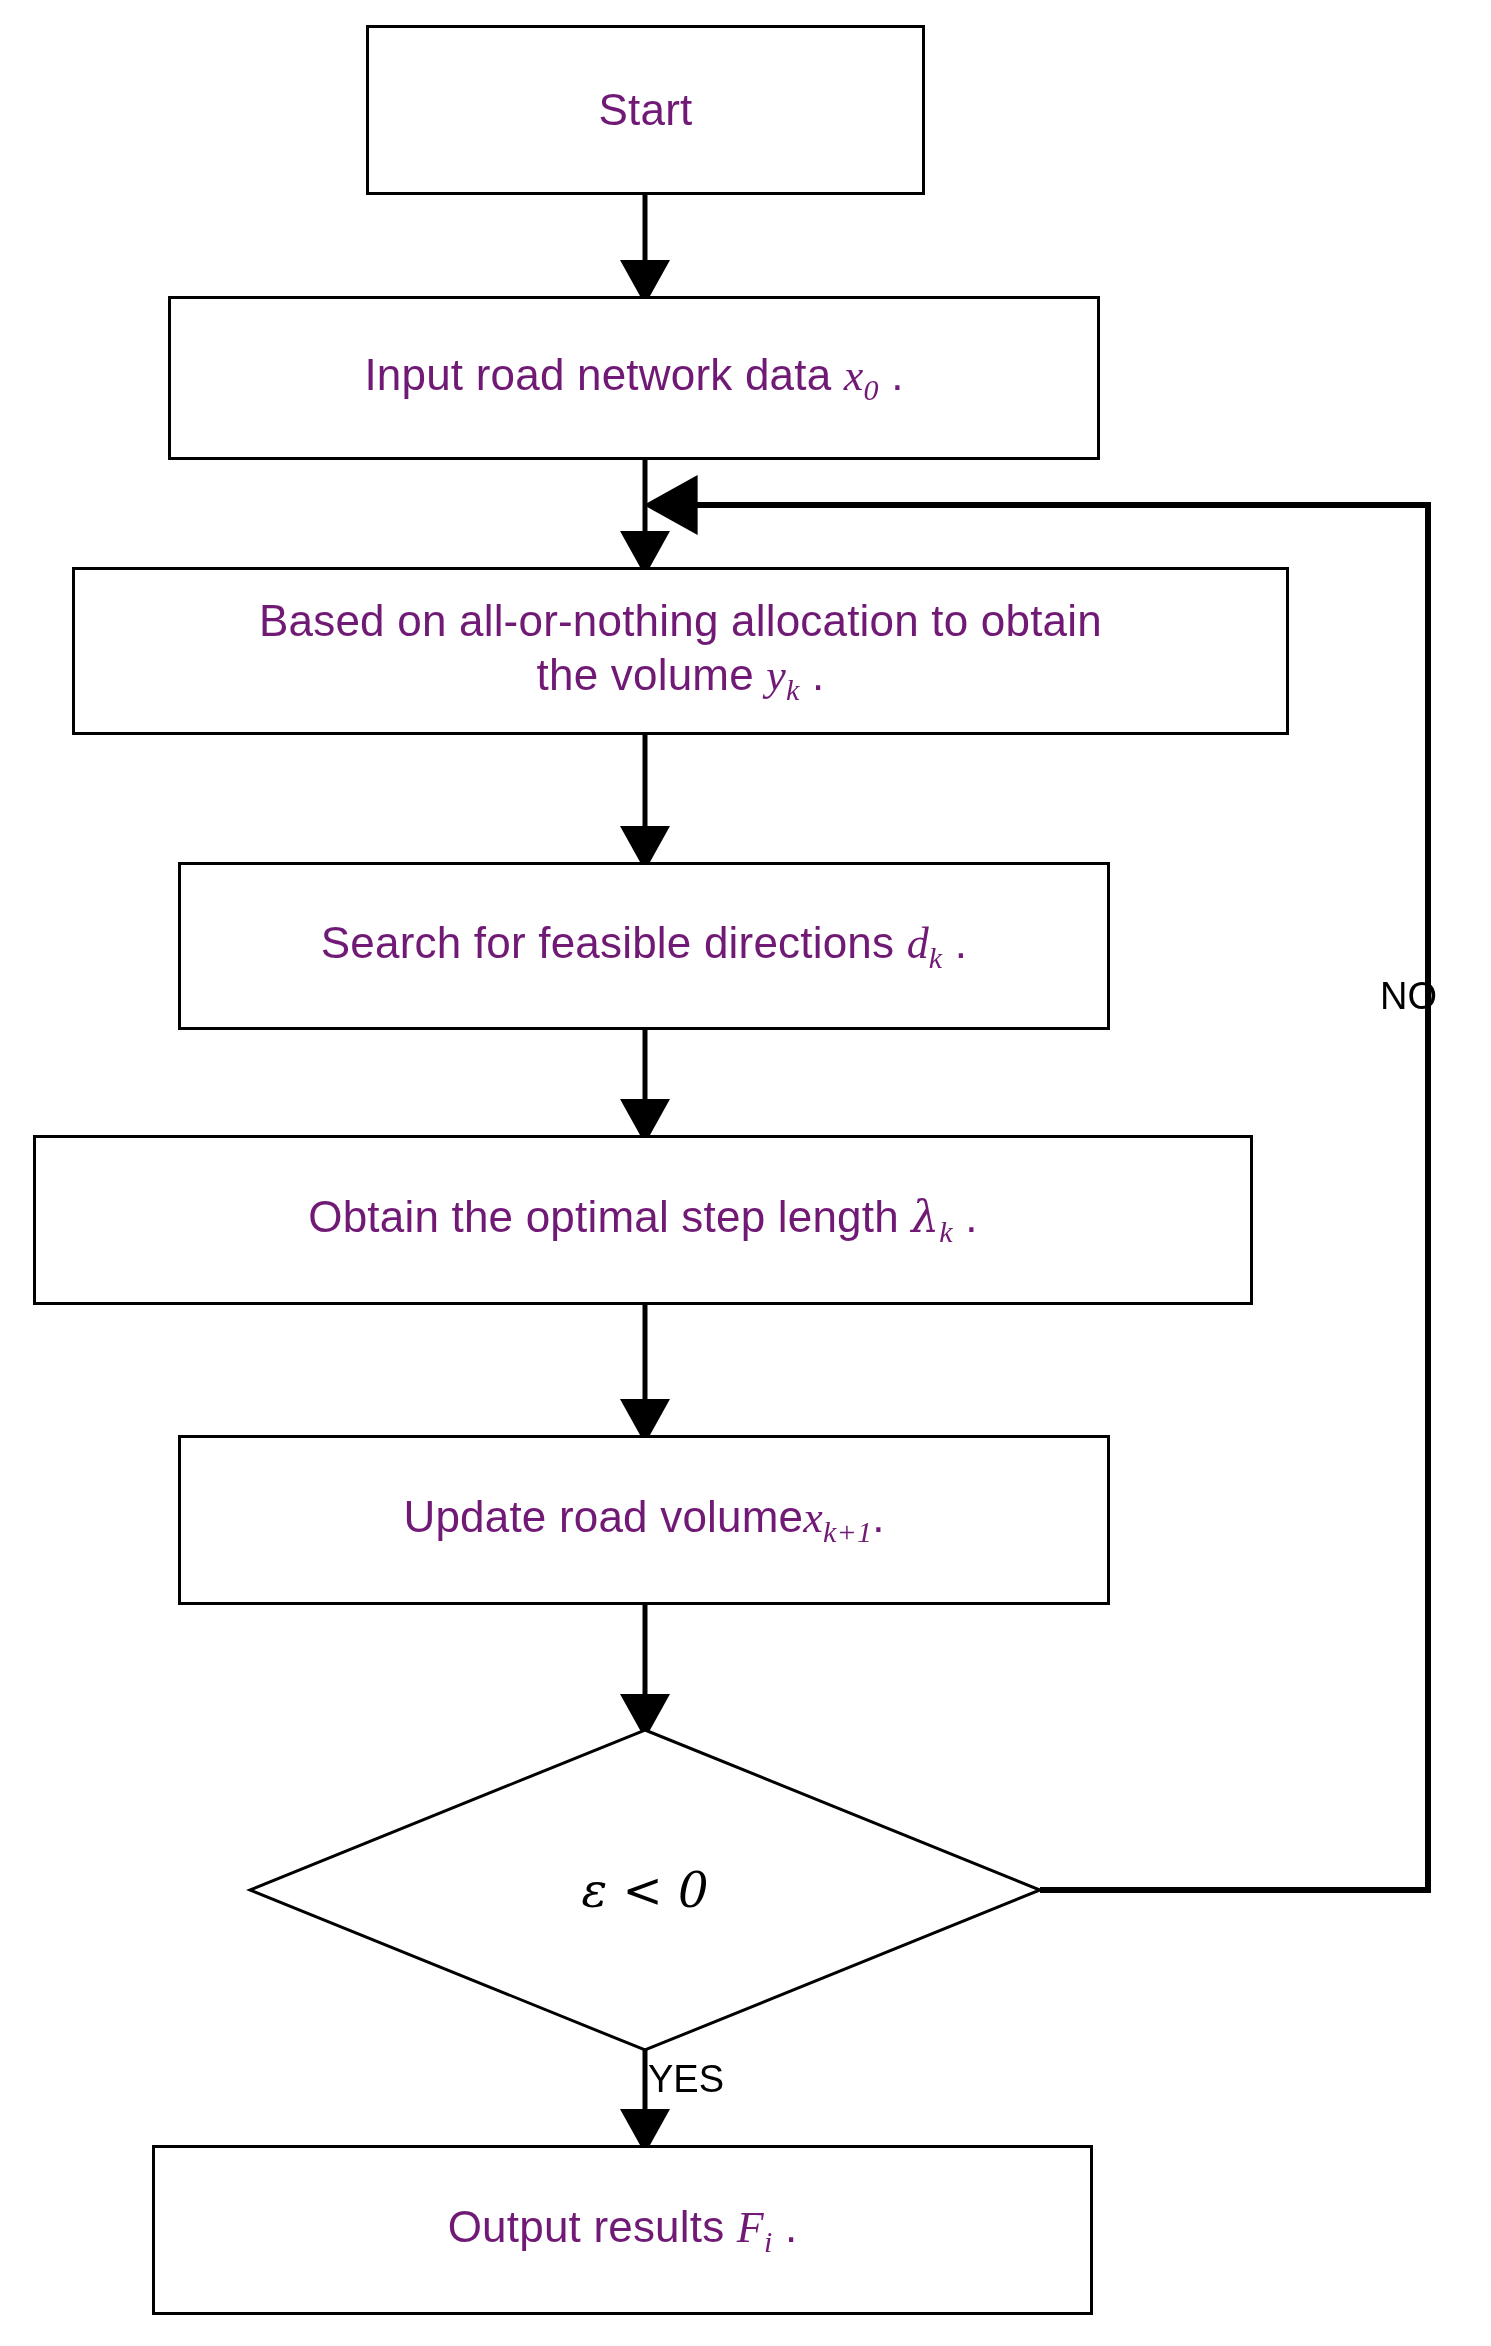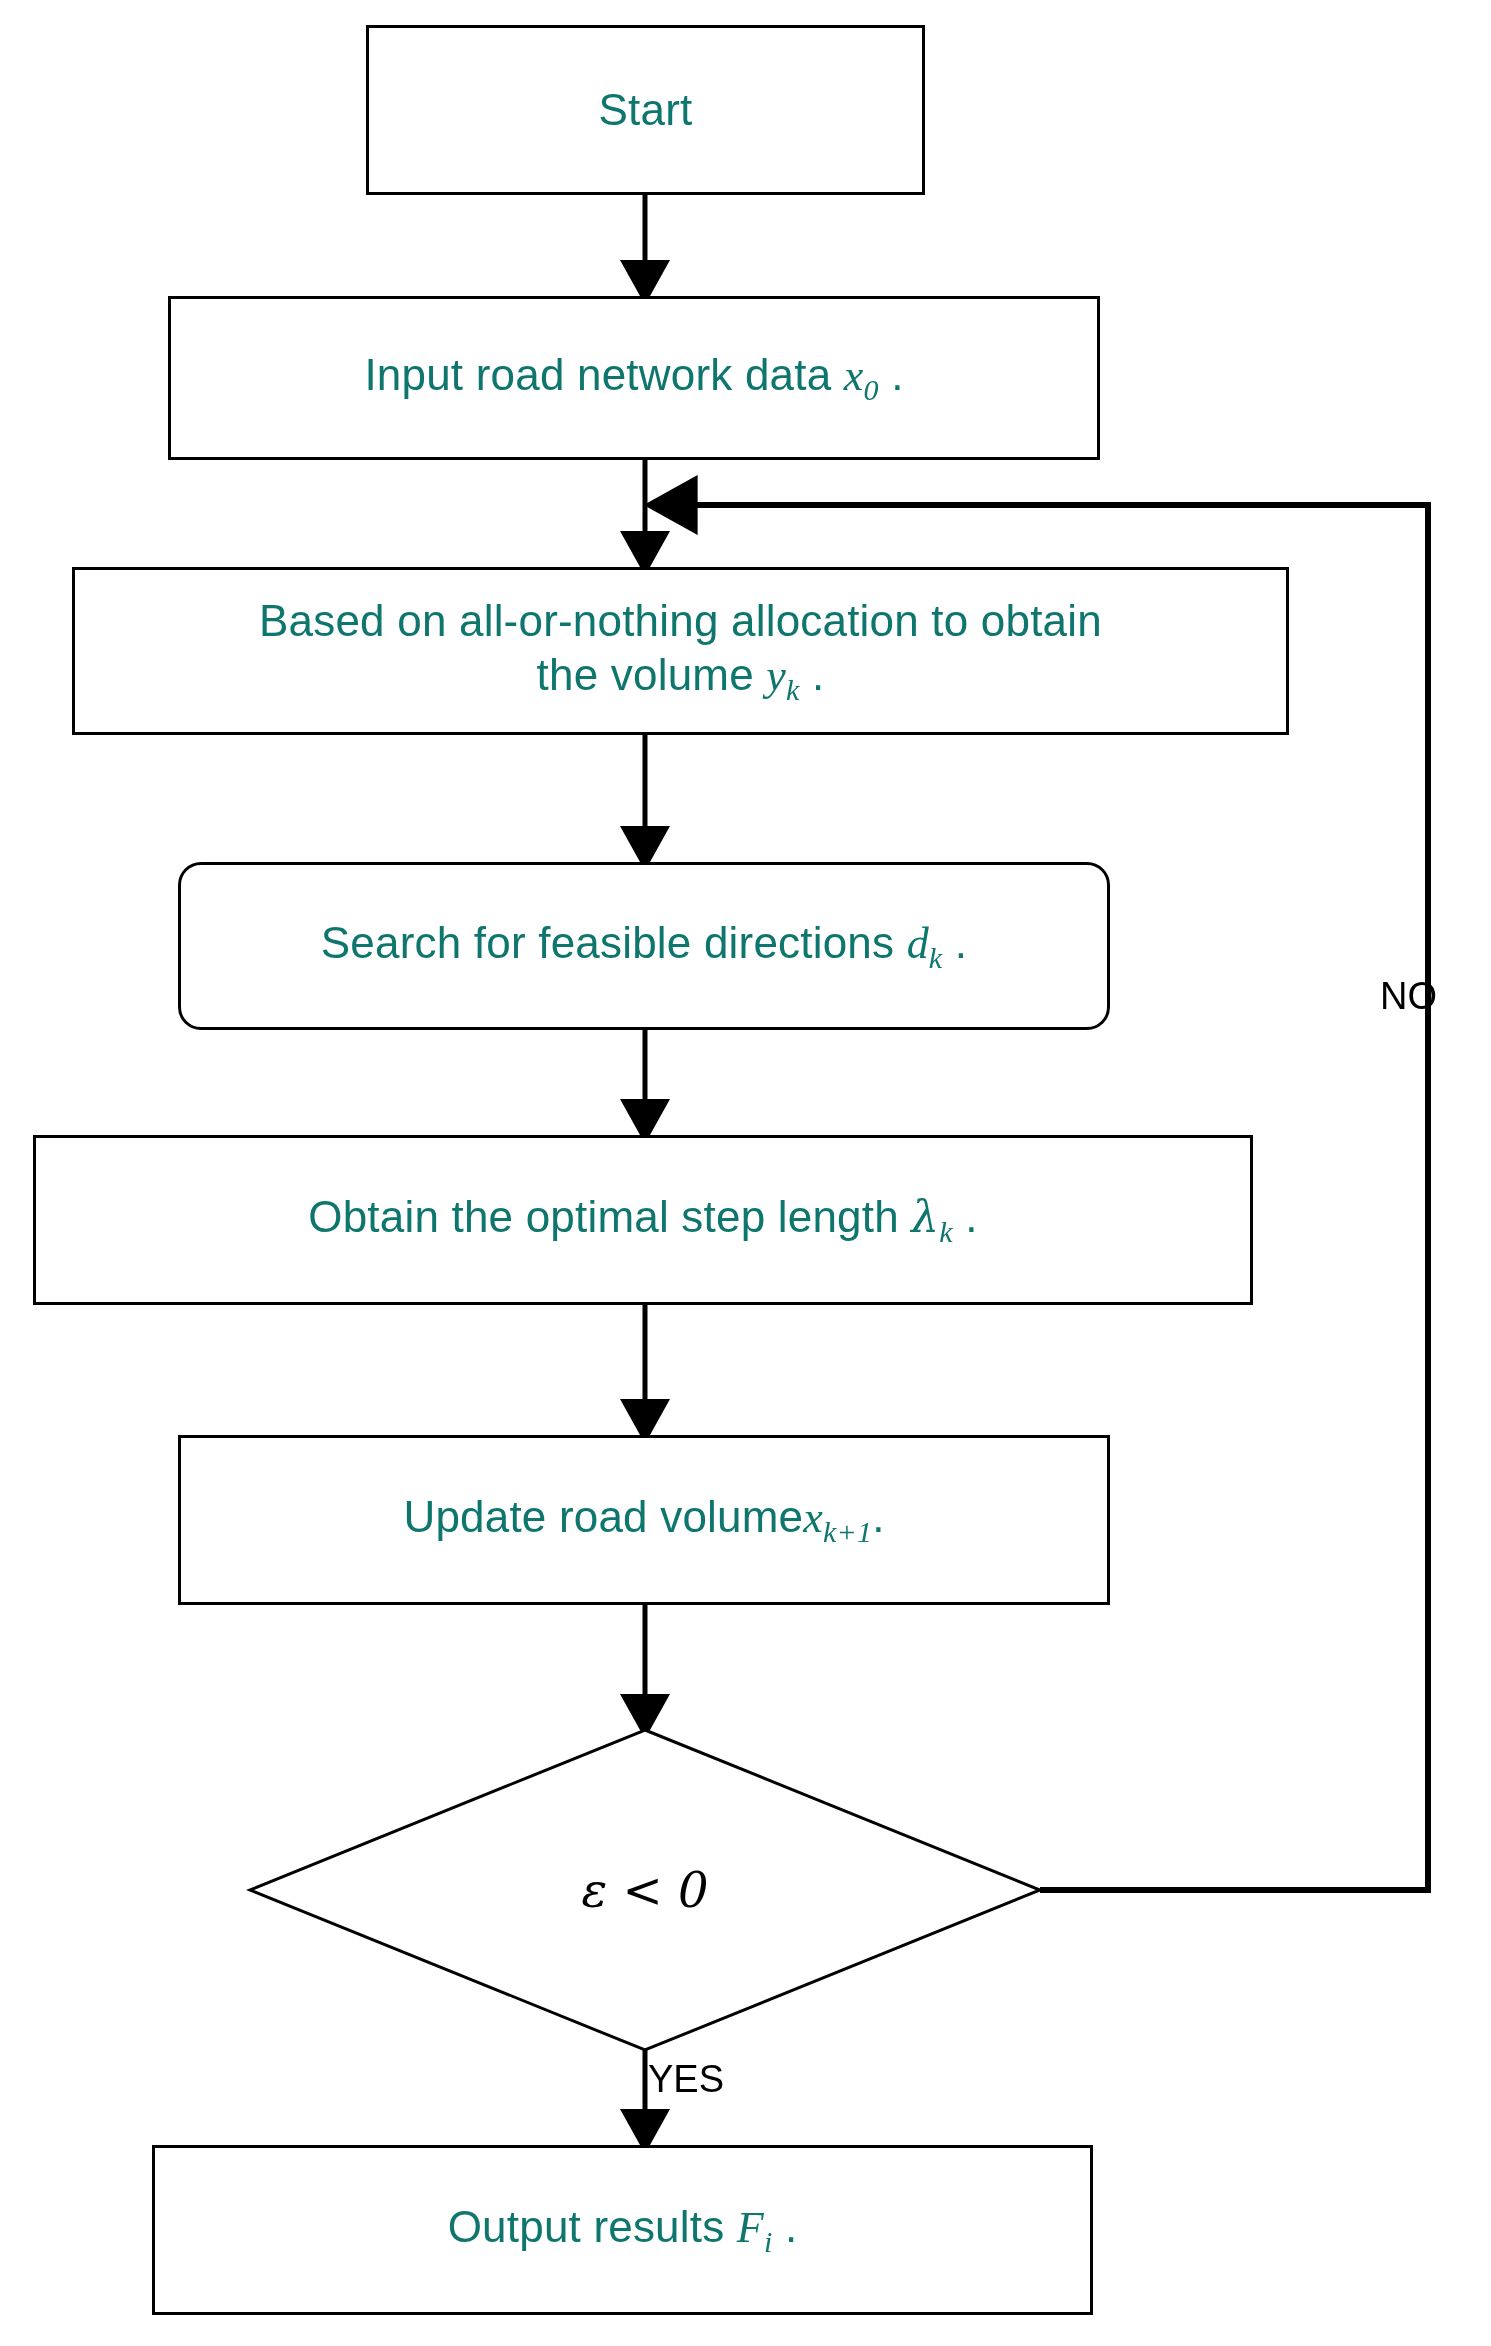--- a/index.html
+++ b/index.html
@@ -1,20 +1,20 @@
 <!DOCTYPE html>
 <html><head>
 <meta charset="utf-8">
 <style>
   html,body{margin:0;padding:0;background:#fff;}
   body{width:1491px;height:2346px;font-family:"Liberation Sans",sans-serif;}
   #stage{position:relative;width:1491px;height:2346px;background:#ffffff;overflow:hidden;}
   .node{position:absolute;box-sizing:border-box;border:3px solid #000;background:#fff;
         display:flex;align-items:center;justify-content:center;text-align:center;}
-  .node .lbl{font-size:44px;line-height:1.22;color:#0f766e;letter-spacing:.2px;padding:0 10px;}
+  .node .lbl{font-size:44px;line-height:1.22;color:#701a75;letter-spacing:.2px;padding:0 10px;}
   .node .lbl .sub{font-size:30px;vertical-align:-0.32em;font-family:"Liberation Serif",serif;font-style:italic;}
   .node .lbl .mv{font-family:"Liberation Serif",serif;font-style:italic;}
   .node .lbl .gk{font-family:"DejaVu Serif",serif;font-style:italic;}
   .edge-label{position:absolute;font-size:38px;color:#000;white-space:nowrap;}
   svg.wires{position:absolute;left:0;top:0;width:1491px;height:2346px;overflow:visible;}
   .diamond-text{position:absolute;font-size:48px;color:#000;text-align:center;
                 font-family:"DejaVu Serif",serif;font-style:italic;}
 </style>
 </head>
 <body>
@@ -52,21 +52,21 @@
   </div>
 
   <div class="node" style="left:168px;top:296px;width:932px;height:164px;">
     <span class="lbl">Input road network data&nbsp;<span class="mv">x</span><span class="sub">0</span>&nbsp;.</span>
   </div>
 
   <div class="node" style="left:36px;top:567px;width:1217px;height:168px;margin-left:36px;">
     <span class="lbl">Based on all-or-nothing allocation to obtain<br>the volume&nbsp;<span class="mv">y</span><span class="sub">k</span>&nbsp;.</span>
   </div>
 
-  <div class="node" style="left:178px;top:862px;width:932px;height:168px;border-radius:23px;">
+  <div class="node" style="left:178px;top:862px;width:932px;height:168px;">
     <span class="lbl">Search for feasible directions&nbsp;<span class="mv">d</span><span class="sub">k</span>&nbsp;.</span>
   </div>
 
   <div class="node" style="left:33px;top:1135px;width:1220px;height:170px;">
     <span class="lbl">Obtain the optimal step length&nbsp;<span class="gk">λ</span><span class="sub">k</span>&nbsp;.</span>
   </div>
 
   <div class="node" style="left:178px;top:1435px;width:932px;height:170px;">
     <span class="lbl">Update road volume<span class="mv">x</span><span class="sub">k+1</span>.</span>
   </div>

